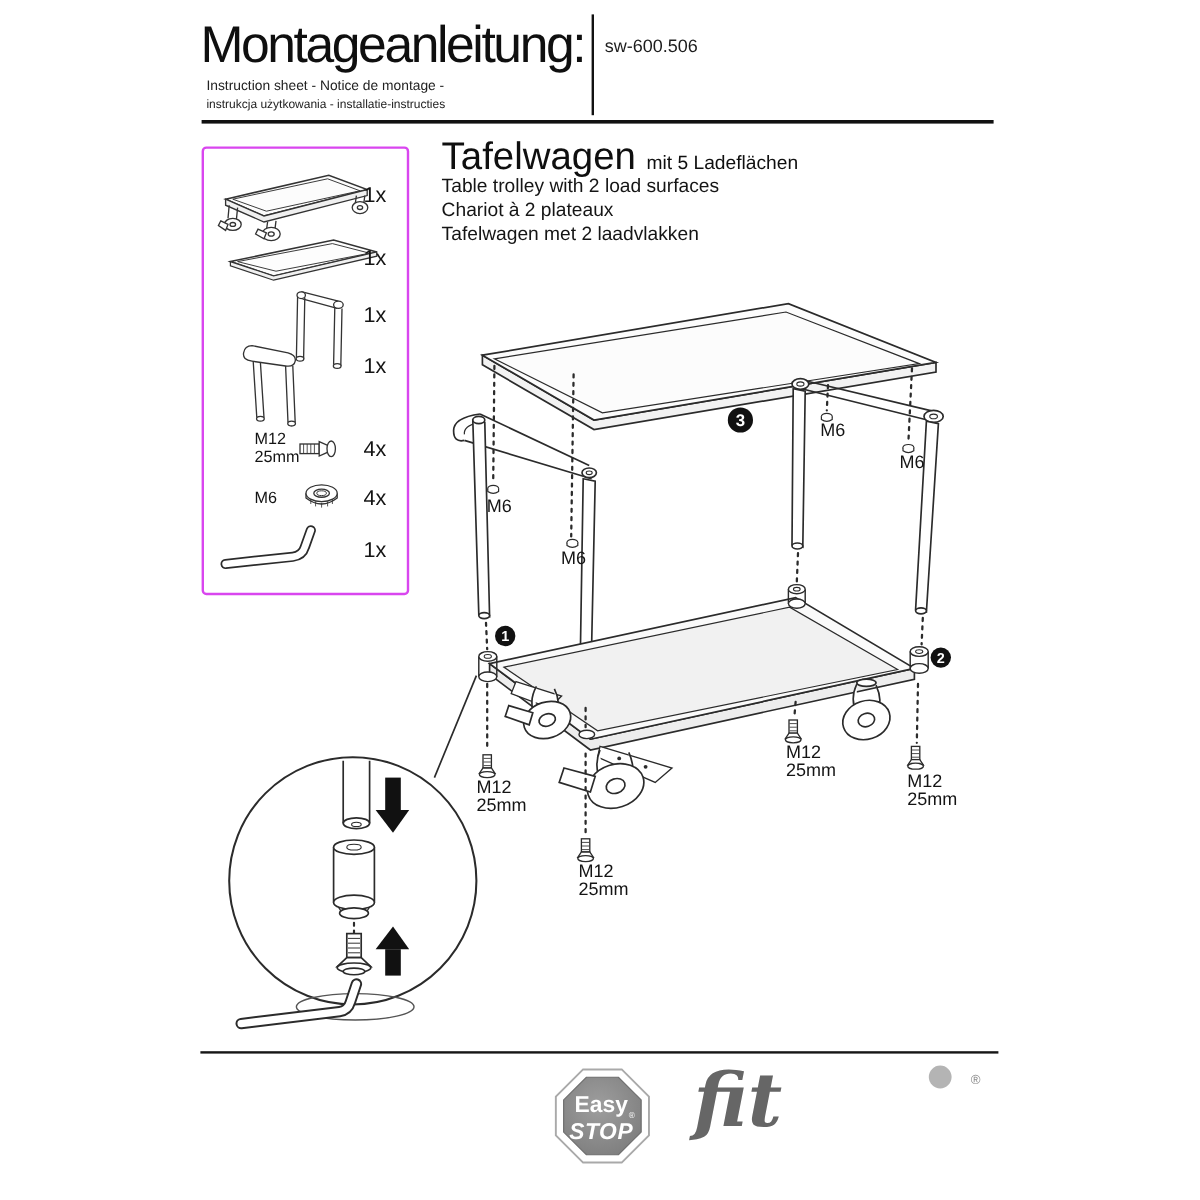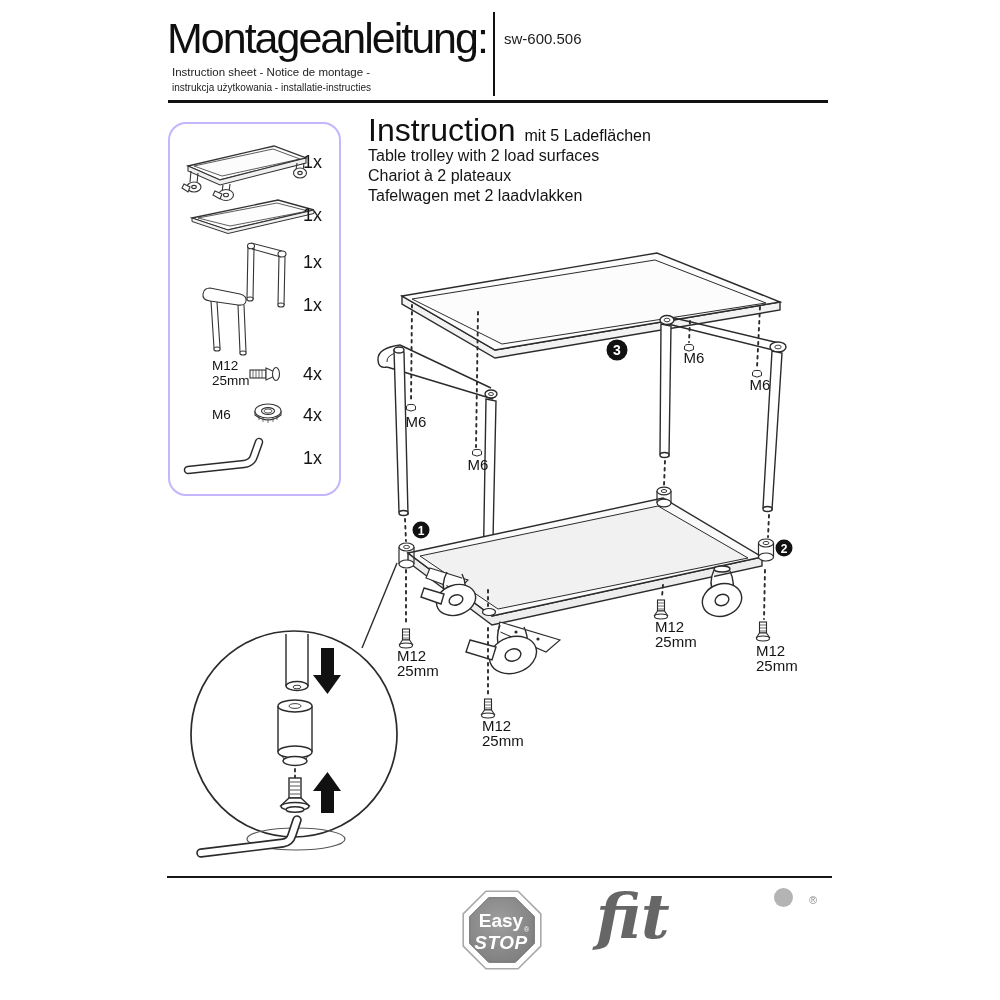--- a/index.html
+++ b/index.html
@@ -8,52 +8,52 @@
   .abs{position:absolute;}
   
   .h-title{left:167px;top:14px;font-size:43px;letter-spacing:-2px;color:#0f0f0f;}
   .h-vline{left:493px;top:12px;width:2px;height:84px;background:#111;}
   .h-code{left:504px;top:30px;font-size:15px;color:#1c1c1c;}
   .h-sub1{left:172px;top:66px;font-size:11.5px;color:#222;}
   .h-sub2{left:172px;top:82px;font-size:10px;color:#222;}
   .h-rule{left:168px;top:100px;width:660px;height:2.5px;background:#111;}
   .f-rule{left:167px;top:876px;width:676px;height:2px;background:#161616;}
   
-  .panel{left:168px;top:122px;width:169px;height:370px;border:2px solid #c4b5fd;border-radius:18px;}
+  .panel{left:168px;top:122px;width:169px;height:370px;border:2px solid #d946ef;border-radius:4px;}
   .qty{position:absolute;font-size:18px;color:#141414;}
   .plabel{position:absolute;font-size:13.5px;color:#141414;}
   
   .p-name{left:368px;top:112px;font-size:32px;color:#0f0f0f;}
   .p-suffix{font-size:16px;letter-spacing:0;color:#0f0f0f;}
   .p-tr{left:368px;top:146px;font-size:16px;line-height:20px;color:#151515;}
   
   .brand{left:576px;top:886px;width:280px;height:90px;}
   .brand-row{display:flex;align-items:baseline;}
   .brand-main{font-size:47px;font-weight:bold;color:#7c7c7c;letter-spacing:0px;}
   .brand-accent{font-family:"DejaVu Serif",serif;font-style:italic;font-weight:bold;
-                font-size:62px;color:#666;margin-left:20px;line-height:1;}
+                font-size:62px;color:#666;margin-left:2px;line-height:1;}
   .brand-dot{position:absolute;left:198px;top:2px;width:19px;height:19px;border-radius:50%;background:#b4b4b4;}
   .brand-reg{position:absolute;left:233px;top:8px;font-size:11px;color:#8a8a8a;}
   svg{position:absolute;overflow:visible;}
   svg text{font-family:"Liberation Sans",sans-serif;}
 </style>
 </head>
 <body>
 
 <div class="page">
 
   <div class="abs h-title">Montageanleitung:</div>
   <div class="abs h-vline"></div>
   <div class="abs h-code">sw-600.506</div>
   <div class="abs h-sub1">Instruction sheet - Notice de montage -</div>
   <div class="abs h-sub2">instrukcja użytkowania - installatie-instructies</div>
   <div class="abs h-rule"></div>
 
   <div class="abs p-name">
-    <span>Instruction</span>
+    <span>Tafelwagen</span>
     <span class="p-suffix">mit 5 Ladeflächen</span>
   </div>
   <div class="abs p-tr">
     <div>Table trolley with 2 load surfaces</div>
     <div>Chariot à 2 plateaux</div>
     <div>Tafelwagen met 2 laadvlakken</div>
   </div>
 
   <div class="abs panel">
 

